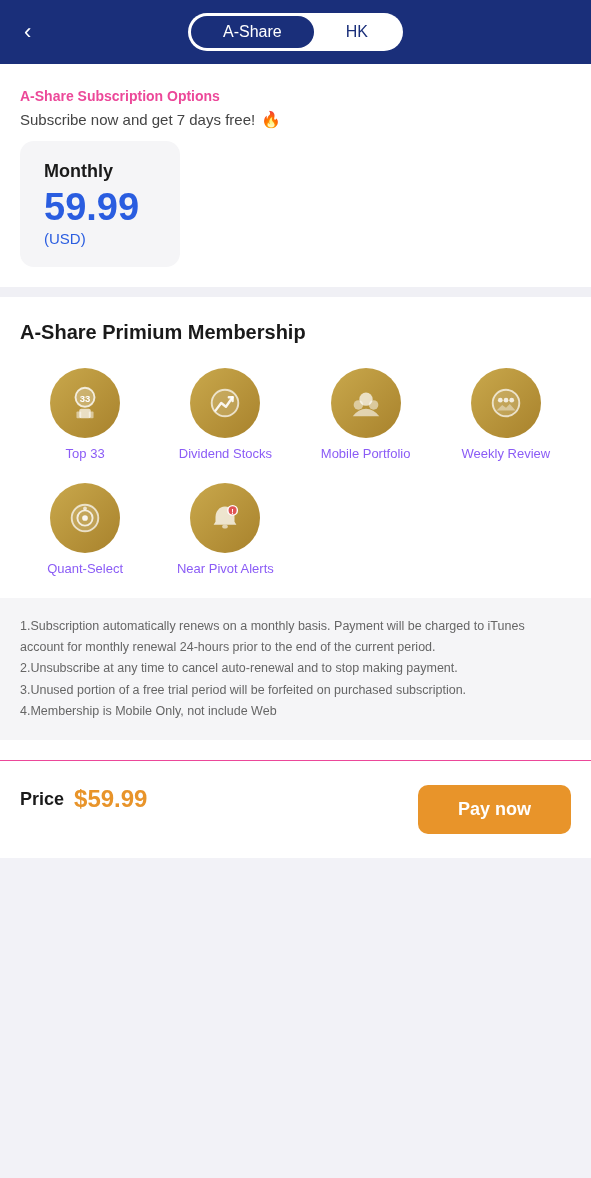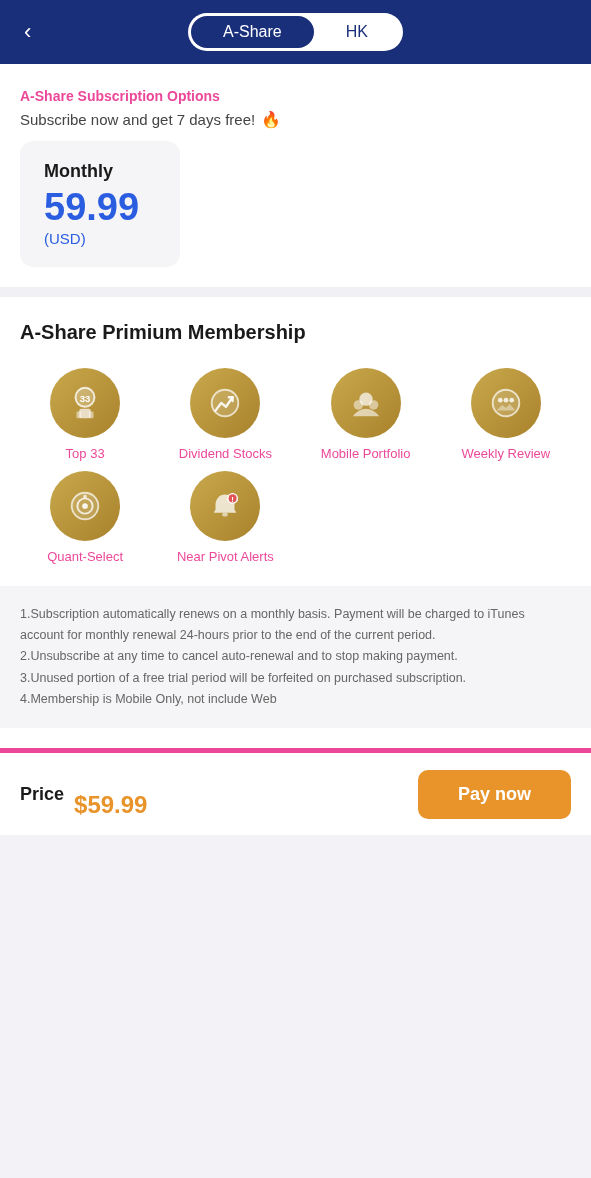--- a/index.html
+++ b/index.html
@@ -121,21 +121,21 @@
       font-size: 20px;
       font-weight: 700;
       color: #1a1a1a;
       margin-bottom: 24px;
     }
 
     
     .features-grid {
       display: grid;
       grid-template-columns: repeat(4, 1fr);
-      gap: 8px 10px;
+      gap: 20px 10px;
       margin-bottom: 20px;
     }
     .feature-item {
       display: flex;
       flex-direction: column;
       align-items: center;
       gap: 8px;
     }
     .feature-icon-circle {
       width: 70px;
@@ -143,21 +143,21 @@
       border-radius: 50%;
       background: linear-gradient(135deg, #c9a84c, #a8822c);
       display: flex;
       align-items: center;
       justify-content: center;
       font-size: 28px;
       color: rgba(255,255,255,0.85);
     }
     .feature-label {
       font-size: 13px;
-      color: #ec4899;
+      color: #8b5cf6;
       text-align: center;
       line-height: 1.3;
     }
 
     
     .feature-icon-circle svg {
       width: 38px;
       height: 38px;
       fill: rgba(255,255,255,0.85);
     }
@@ -172,42 +172,41 @@
     .terms-text {
       font-size: 12.5px;
       color: #666;
       line-height: 1.7;
     }
 
     
     .bottom-bar {
       background: white;
       display: flex;
-      align-items: flex-end;
+      align-items: flex-start;
       justify-content: space-between;
-      padding: 16px 20px;
-      border-top: 5px solid #ec4899;
+      padding: 24px 20px;
+      border-top: 1px solid #ec4899;
       position: sticky;
       bottom: 0;
     }
     .price-display {
       display: flex;
       align-items: center;
       gap: 10px;
     }
     .price-label {
       font-size: 18px;
       font-weight: 600;
       color: #1a1a1a;
     }
     .price-value {
       font-size: 24px;
       font-weight: 700;
       color: #e8942a;
-      margin-top: 22px;
     }
     .pay-btn {
       background: #e8942a;
       color: white;
       border: none;
       border-radius: 10px;
       padding: 14px 40px;
       font-size: 18px;
       font-weight: 600;
       cursor: pointer;

